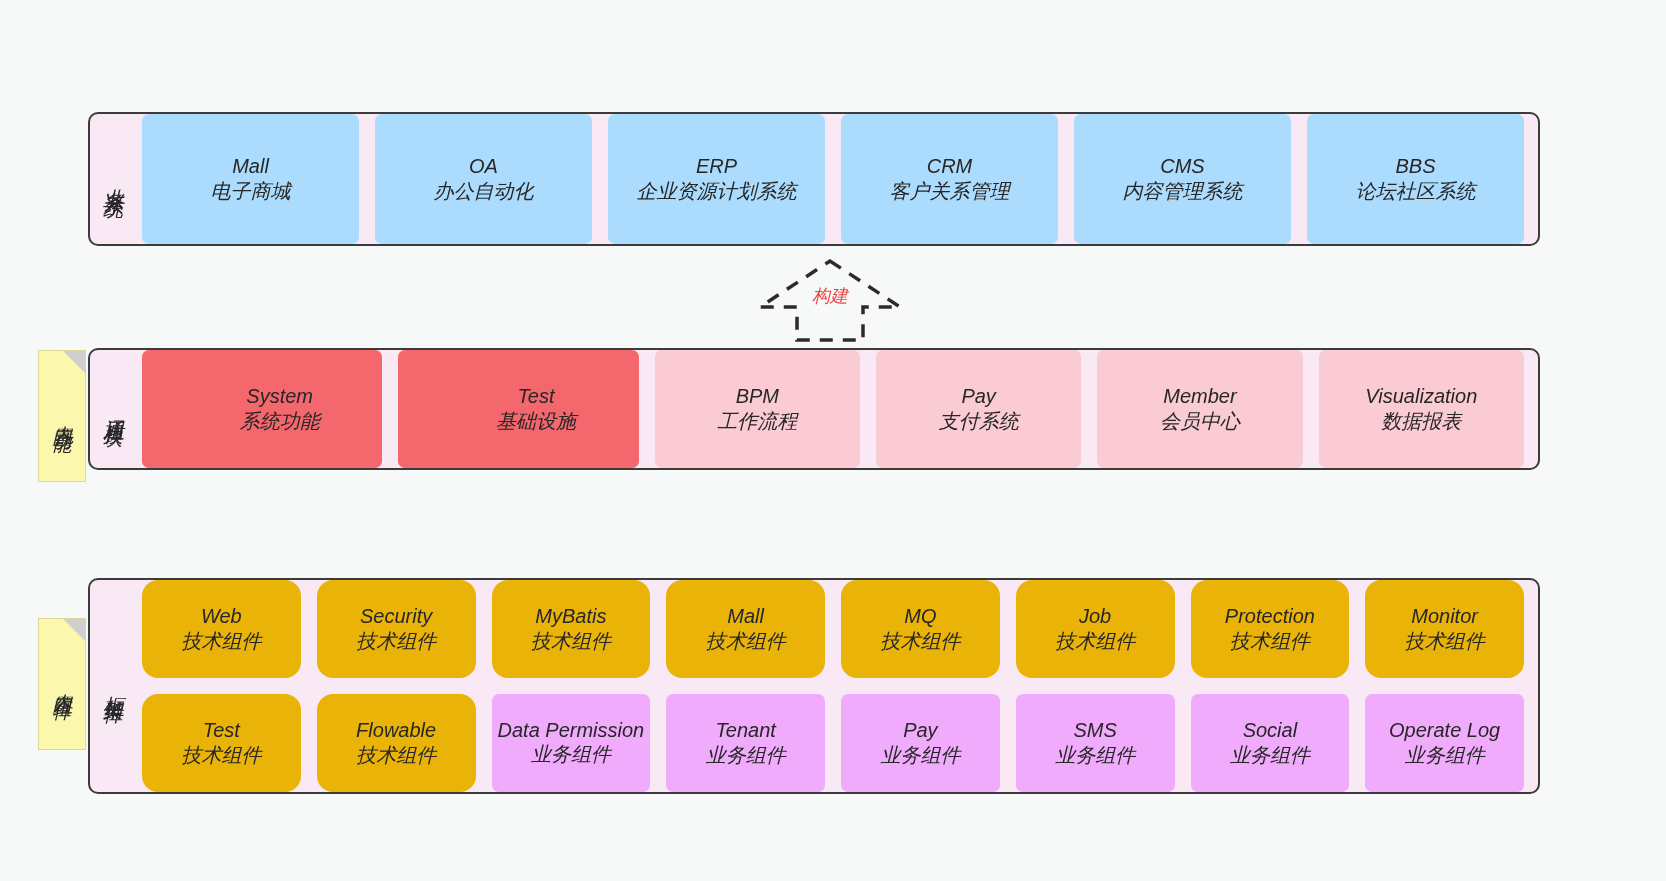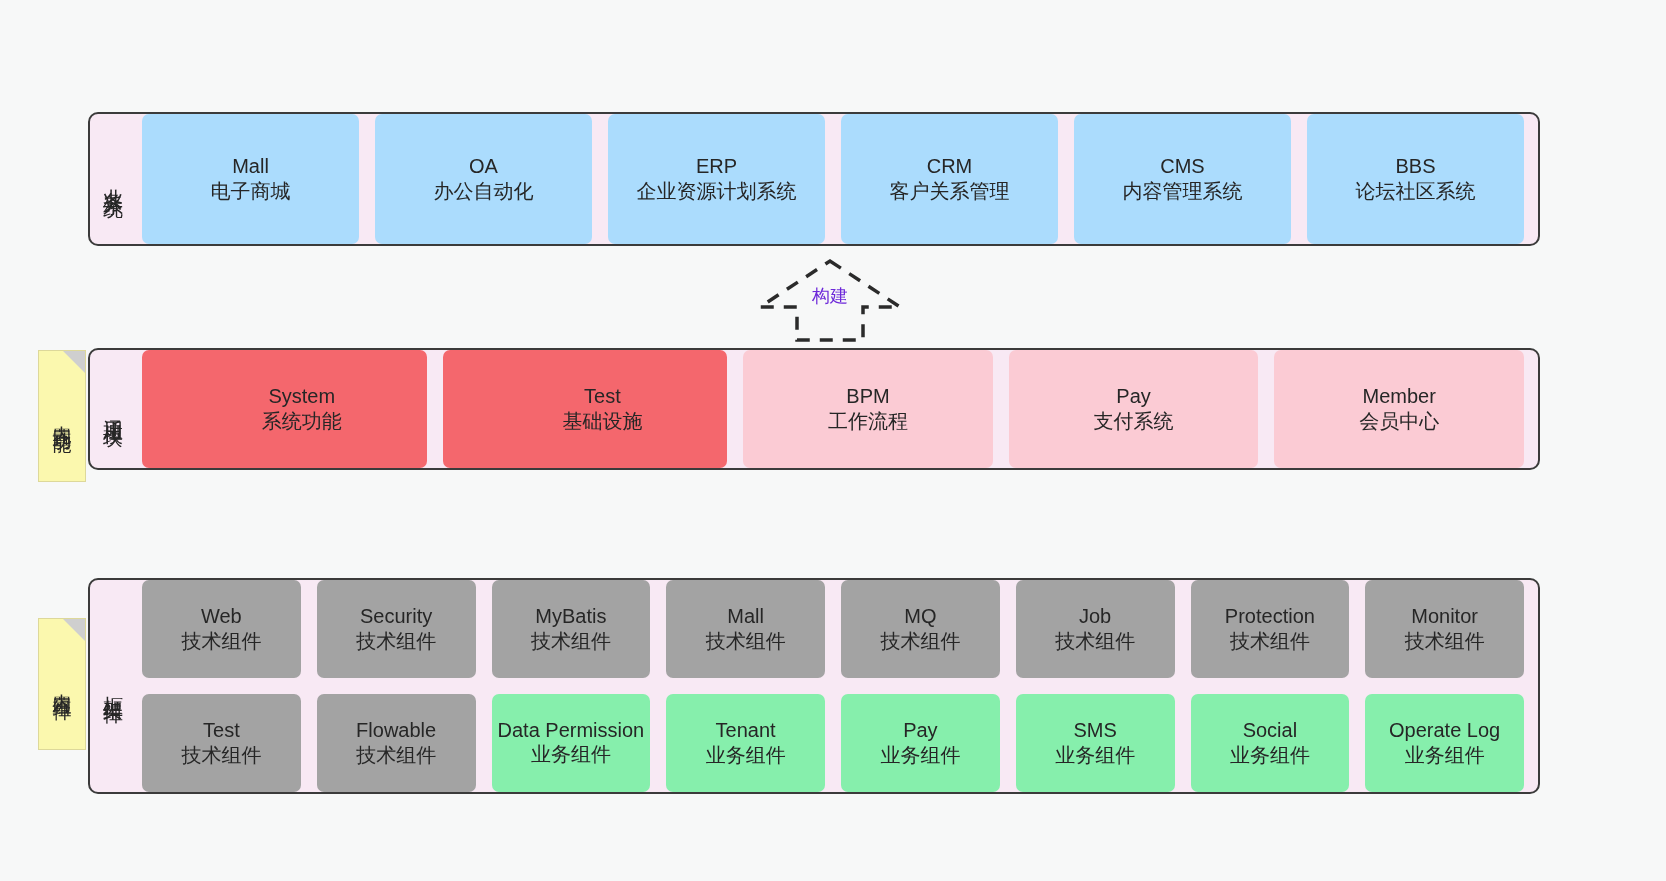--- a/index.html
+++ b/index.html
@@ -7,20 +7,21 @@
     margin: 0; padding: 0;
     width: 1666px; height: 881px;
     background: #f7f8f8;
     font-family: "Liberation Sans", "DejaVu Sans", sans-serif;
     overflow: hidden;
   }
   #stage {
     position: relative;
     width: 1666px; height: 881px;
     background: #f7f8f8;
+    font-style: italic;
   }
 
   
   .layer {
     position: absolute;
     background: #f8e9f4;
     border: 2px solid #3b3b3b;
     border-radius: 10px;
     display: flex;
     align-items: stretch;
@@ -68,22 +69,22 @@
     padding: 4px 6px;
     user-select: none;
   }
   .card .en { font-size: 20px; }
   .card .cn { font-size: 20px; text-align: right; }
   .card.multiline .en { line-height: 1.18; }
 
   .c-blue       { background: #abdcfd; }
   .c-red        { background: #f4676d; padding-left: 41px; }
   .c-pink       { background: #fbcbd4; }
-  .c-green      { background: #a3a3a3; }
-  .c-palegreen  { background: #86efac; }
+  .c-green      { background: #eab308; border-radius: 16px; }
+  .c-palegreen  { background: #f0abfc; }
 
   
   .note {
     position: absolute;
     background: #fbf8ae;
     border: 1px solid #ddd89a;
     display: flex;
     align-items: center;
     justify-content: center;
     font-size: 19px;
@@ -108,21 +109,21 @@
   .arrow {
     position: absolute;
     z-index: 2;
   }
   .arrow svg { display: block; overflow: visible; }
   .arrow .alabel {
     position: absolute;
     left: 50%;
     transform: translateX(-50%);
     font-size: 18px;
-    color: #6d28d9;
+    color: #ef4444;
     background: transparent;
     white-space: nowrap;
     user-select: none;
   }
 </style>
 </head>
 <body>
 
 <div id="stage">
 
@@ -200,20 +201,24 @@
         <div class="card c-pink">
           <span class="en">Pay</span>
           <span class="cn">支付系统</span>
         </div>
 
         <div class="card c-pink">
           <span class="en">Member</span>
           <span class="cn">会员中心</span>
         </div>
 
+        <div class="card c-pink">
+          <span class="en">Visualization</span>
+          <span class="cn">数据报表</span>
+        </div>
 
       </div>
     </div>
   </div>
 
 
   <div class="note" id="note-builtin-component" style="left:38px; top:618px; width:48px; height:132px;">
     <span class="fold"></span>
     <span>内置组件</span>
   </div>

